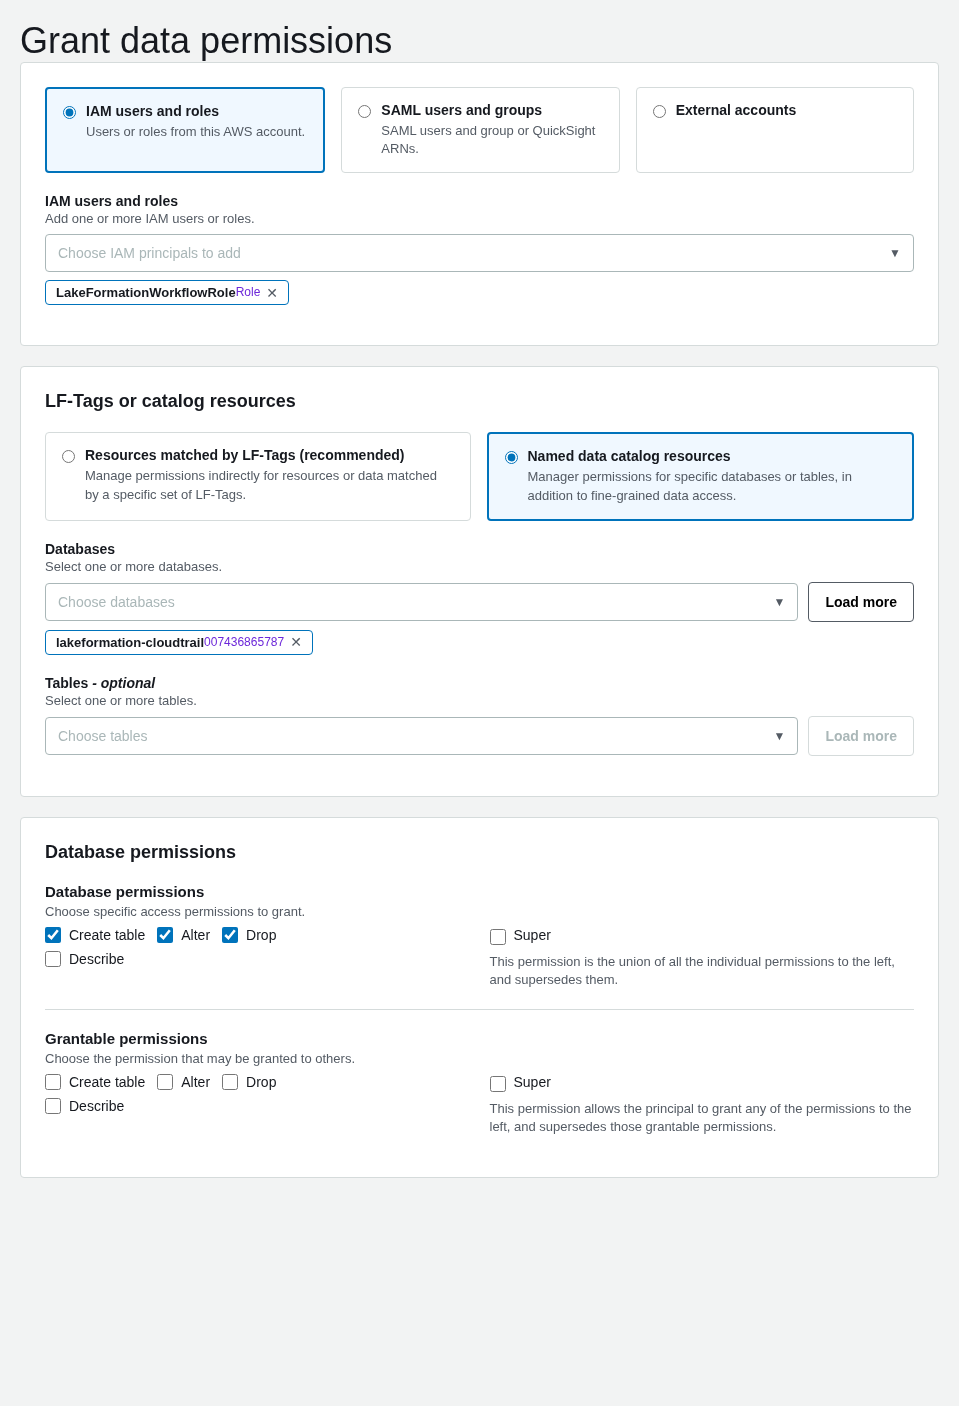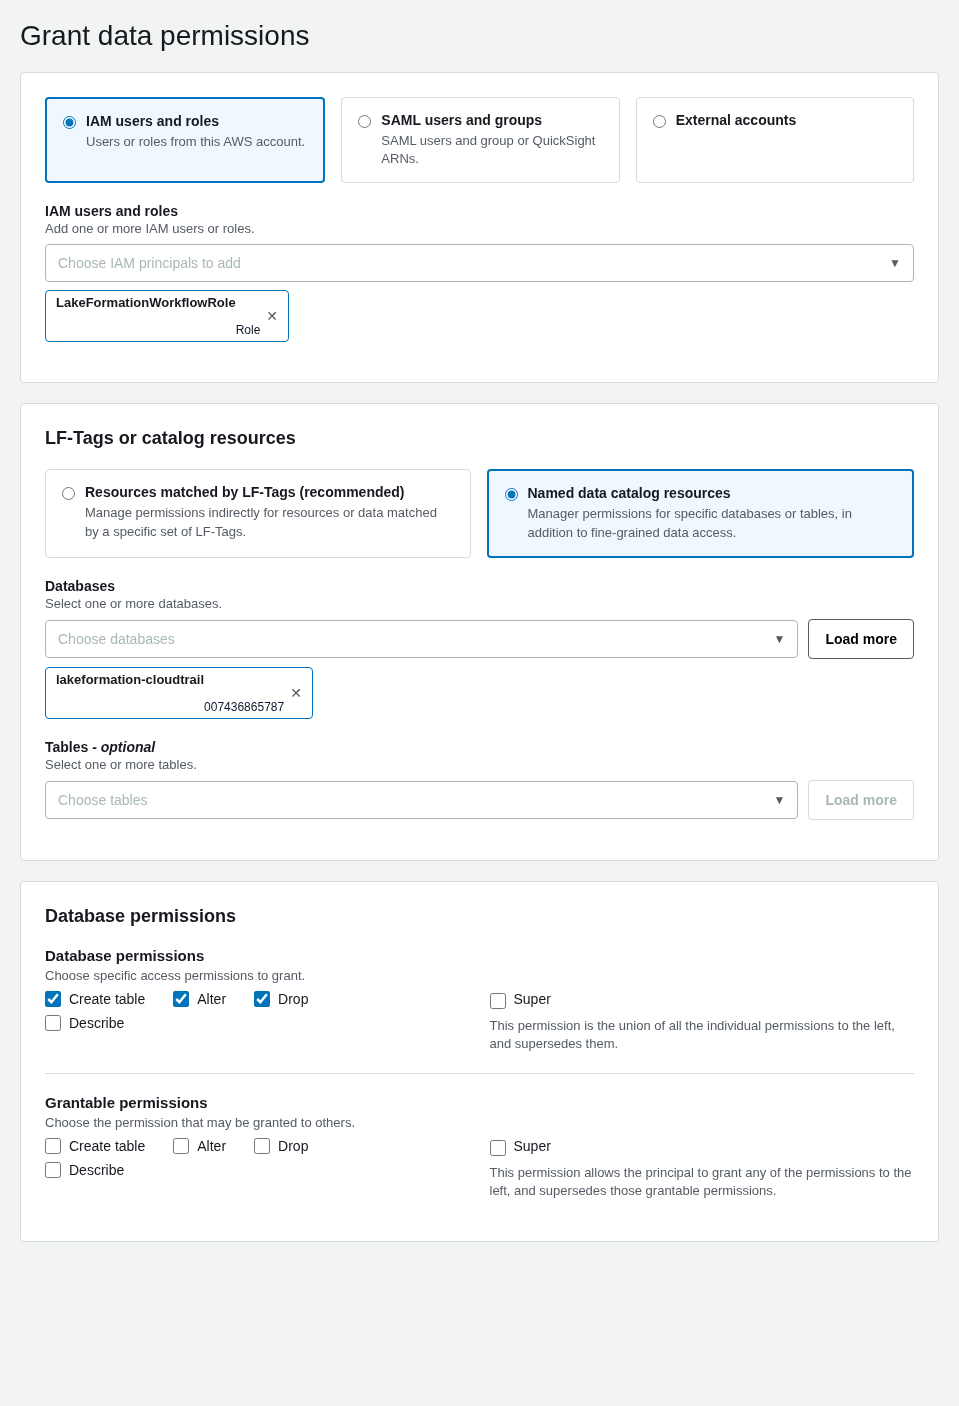--- a/index.html
+++ b/index.html
@@ -5,23 +5,22 @@
     * { box-sizing: border-box; margin: 0; padding: 0; }
     body {
       font-family: -apple-system, BlinkMacSystemFont, "Segoe UI", Arial, sans-serif;
       font-size: 14px;
       background: #f2f3f3;
       color: #16191f;
       padding: 20px;
       min-height: 1406px;
     }
     h1 {
-      font-size: 28px;
+      font-size: 36px;
       font-weight: 400;
-      margin-bottom: 20px;
       color: #16191f;
     }
     .section-card {
       background: #fff;
       border: 1px solid #d5dbdb;
       border-radius: 4px;
       padding: 24px;
       margin-bottom: 20px;
     }
     .section-title {
@@ -111,23 +110,22 @@
       padding: 4px 10px;
       background: #fff;
       font-size: 13px;
     }
     .tag-item .tag-name {
       font-weight: 600;
       color: #16191f;
     }
     .tag-item .tag-sub {
       font-size: 12px;
-      color: #0f172a;
+      color: #6d28d9;
       display: block;
-      margin-top: 28px;
     }
     .tag-item .tag-close {
       cursor: pointer;
       color: #545b64;
       font-size: 14px;
       line-height: 1;
     }
     .tag-content { flex-direction: row; display: flex; }
     .load-more-btn {
       border: 1px solid #545b64;
@@ -171,21 +169,21 @@
     .perm-left-col {
       flex: 1;
     }
     .perm-right-col {
       flex: 1;
       padding-left: 20px;
     }
     .perm-row-inline {
       display: flex;
       align-items: flex-end;
-      gap: 28px;
+      gap: 12px;
       margin-bottom: 8px;
     }
     .checkbox-item {
       display: flex;
       align-items: center;
       gap: 8px;
     }
     .checkbox-item input[type="checkbox"] {
       width: 16px;
       height: 16px;

